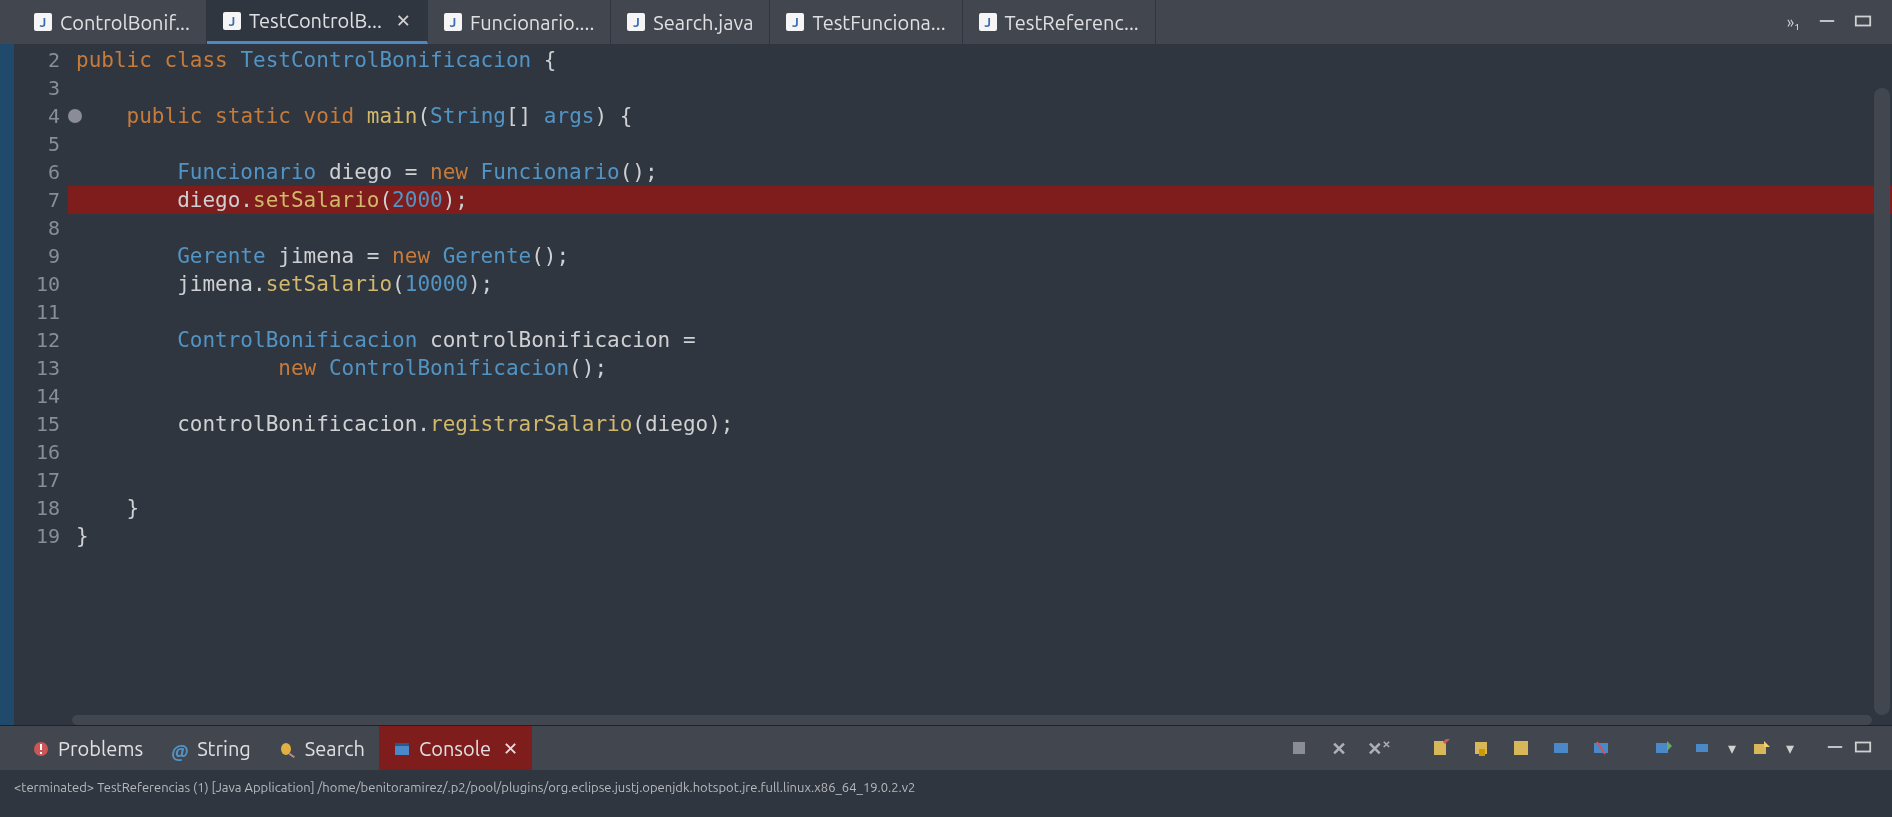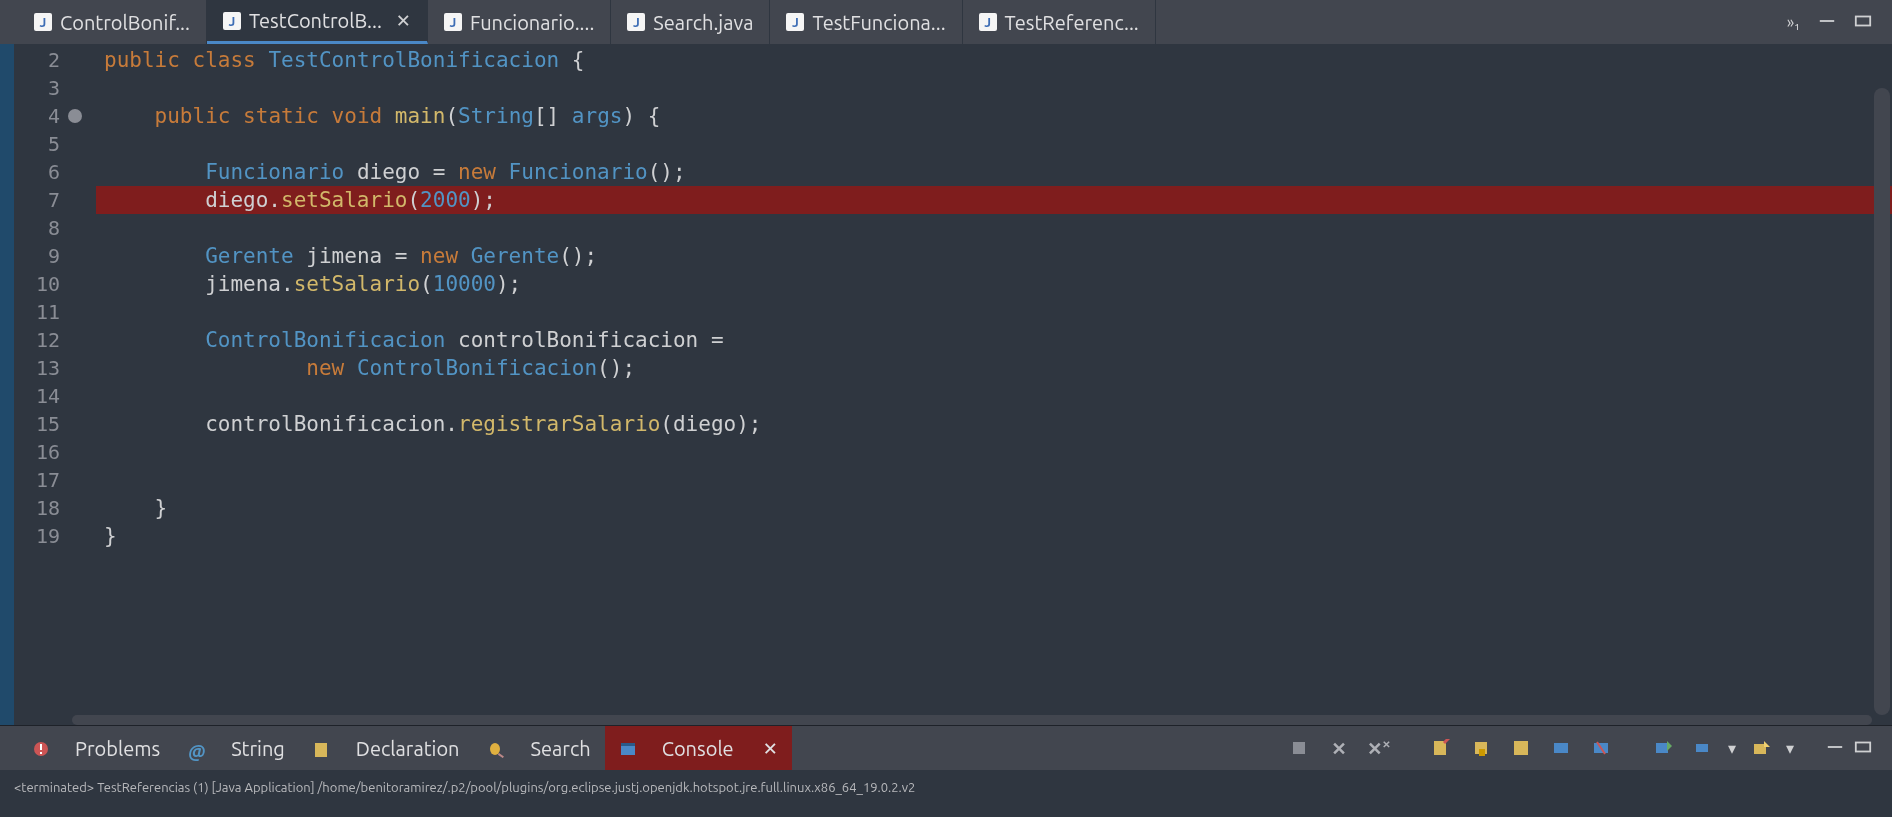--- a/index.html
+++ b/index.html
@@ -96,21 +96,20 @@
   background: #8a8d95;
   border-radius: 50%;
 }
 .code {
   flex: 1;
   font-family: "DejaVu Sans Mono", monospace;
   font-size: 21px;
   padding-top: 2px;
   position: relative;
   white-space: pre;
-  margin-left: 28px;
 }
 .code-line {
   height: 28px;
   line-height: 28px;
   padding-left: 8px;
 }
 .code-line.hl { background: #7f1d1d; }
 .k-mod { color: #c77b3a; }       
 .k-type { color: #5294c4; }      
 .k-method { color: #d2b86a; }    
@@ -145,21 +144,21 @@
 .views-bar {
   display: flex;
   align-items: center;
   height: 44px;
   background: #42464f;
   padding-left: 18px;
 }
 .view-tab {
   display: flex;
   align-items: center;
-  gap: 25px;
+  gap: 8px;
   padding: 0 14px;
   height: 44px;
   color: #e0e0e2;
   font-size: 20px;
   cursor: pointer;
   justify-content: space-between;
 }
 .view-tab.active {
   background: #7f1d1d;
 }
@@ -279,26 +278,20 @@
               <rect x="8" y="12" width="2" height="2" fill="#fff"></rect>
             </svg></span>
           <span>Problems</span>
         </div>
         <div class="view-tab">
           <span class="vicon"><span style="color:#5294c4;font-style:italic;font-weight:bold;font-size:18px;">@</span></span>
           <span>String</span>
         </div>
         <div class="view-tab">
           <span class="vicon"><svg width="18" height="18">
-              <rect x="2" y="3" width="12" height="14" fill="#d8b75a"></rect>
-            </svg></span>
-          <span>Declaration</span>
-        </div>
-        <div class="view-tab">
-          <span class="vicon"><svg width="18" height="18">
               <ellipse cx="7" cy="9" rx="5" ry="6" fill="#e0b040"></ellipse>
               <rect x="11" y="13" width="6" height="2" fill="#b88" transform="rotate(35 11 13)"></rect>
             </svg></span>
           <span>Search</span>
         </div>
         <div class="view-tab active">
           <span class="vicon"><svg width="18" height="18">
               <rect x="2" y="3" width="14" height="12" fill="#4a88c7"></rect>
               <rect x="2" y="3" width="14" height="3" fill="#2a5a8a"></rect>
             </svg></span>

